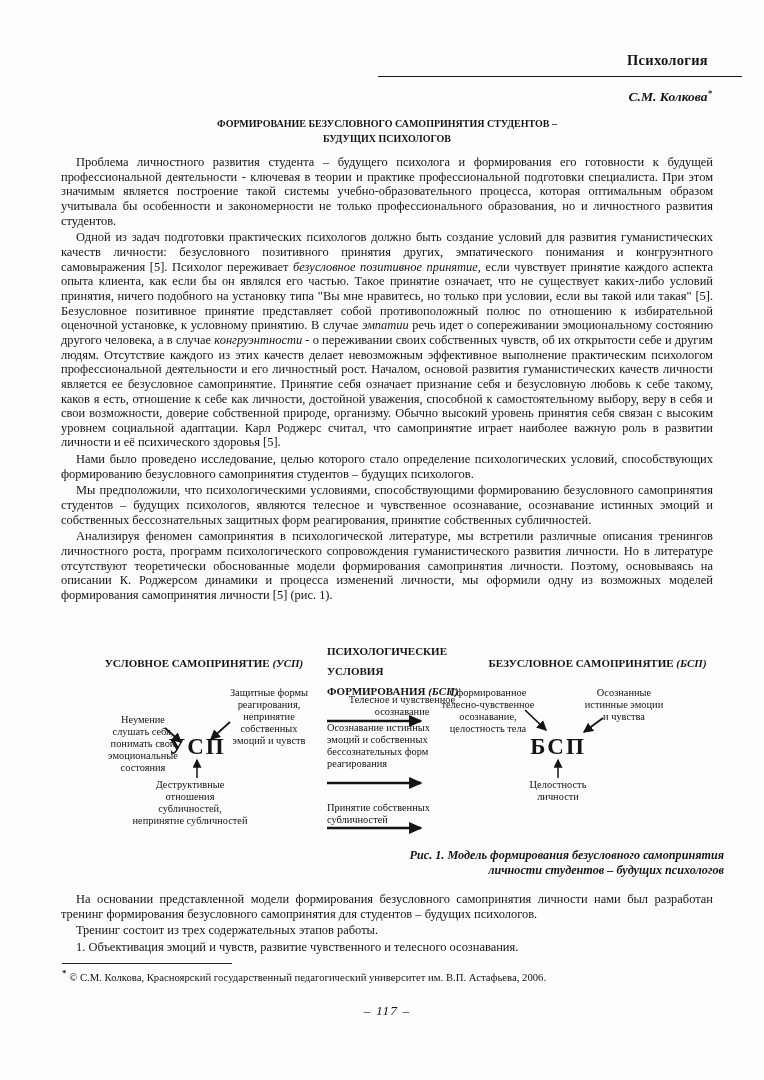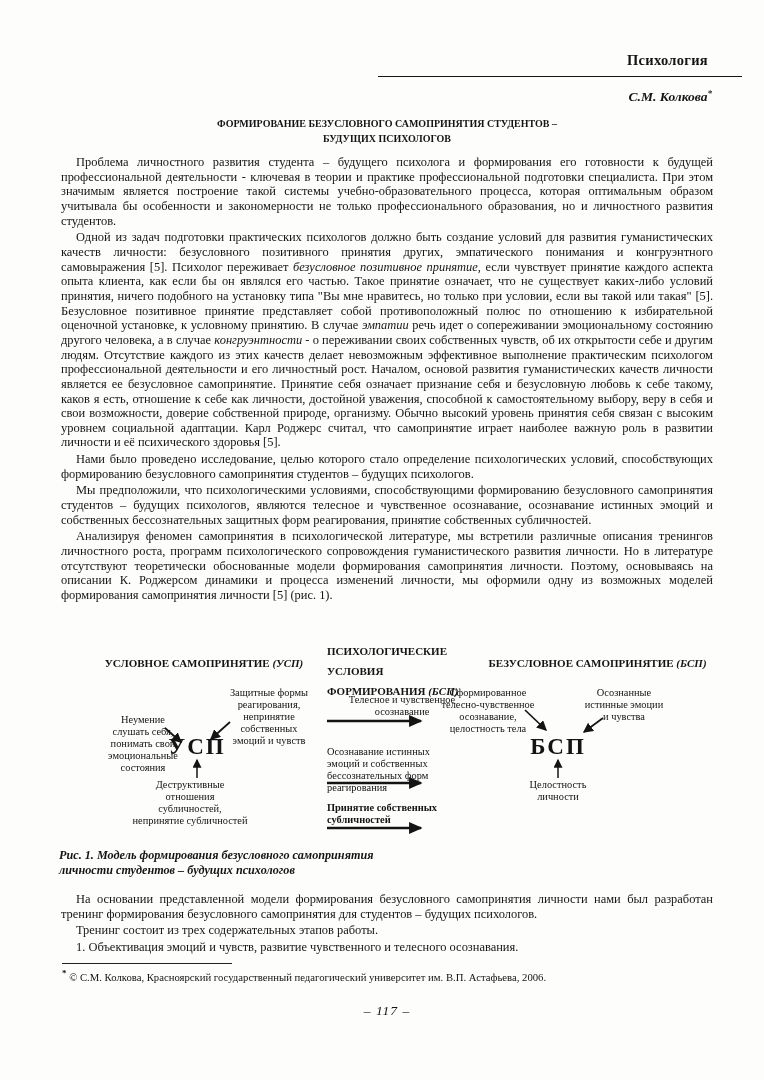--- a/index.html
+++ b/index.html
@@ -32,21 +32,21 @@
   .figure { top:638px; left:59px; width:656px; height:210px; }
   .fig-header { position:absolute; font-weight:bold; font-size:11px; line-height:20px;
                 white-space:pre-line; }
   .fig-header .abbr, .it { font-style:italic; }
   .fig-label { position:absolute; font-size:10.4px; line-height:12px; text-align:center;
                white-space:pre-line; }
   .fig-big { position:absolute; font-weight:bold; font-size:23px; letter-spacing:2px;
              text-align:center; }
   .arrows { position:absolute; left:0; top:0; }
 
-  .caption { top:848px; left:59px; width:656px; text-align:left; font-weight:bold;
+  .caption { top:848px; left:68px; width:656px; text-align:right; font-weight:bold;
              font-style:italic; font-size:12.2px; line-height:14.5px; }
 
   
   .fnote-rule { top:963px; left:62px; width:170px; border-top:1.3px solid #222; height:0; }
   .fnote { top:971px; left:62px; width:645px; font-size:10.7px; line-height:13px; }
   .pagenum { top:1003px; left:59px; width:656px; text-align:center; font-style:italic;
              font-size:13.5px; letter-spacing:1px; }
 </style>
 </head>
 <body>
@@ -90,25 +90,25 @@
 собственных
 эмоций и чувств</div>
   <div class="fig-big" style="left:98px; top:96px; width:80px;">УСП</div>
   <div class="fig-label" style="left:66px; top:141px; width:130px;">Деструктивные
 отношения
 субличностей,
 непринятие субличностей</div>
 
   <div class="fig-label" style="left:268px; top:56px; width:150px; text-align:center;">Телесное и чувственное
 осознавание</div>
-  <div class="fig-label" style="left:268px; top:108px; width:150px; text-align:left;">Осознавание истинных
+  <div class="fig-label" style="left:268px; top:84px; width:150px; text-align:left;">Осознавание истинных
 эмоций и собственных
 бессознательных форм
 реагирования</div>
-  <div class="fig-label" style="left:268px; top:164px; width:150px; text-align:left;font-weight:bold;">Принятие собственных
+  <div class="fig-label" style="left:268px; top:164px; width:150px; text-align:left;">Принятие собственных
 субличностей</div>
 
   <div class="fig-label" style="left:373px; top:49px; width:112px;">Сформированное
 телесно-чувственное
 осознавание,
 целостность тела</div>
   <div class="fig-label" style="left:509px; top:49px; width:112px;">Осознанные
 истинные эмоции
 и чувства</div>
   <div class="fig-big" style="left:459px; top:96px; width:80px;">БСП</div>

